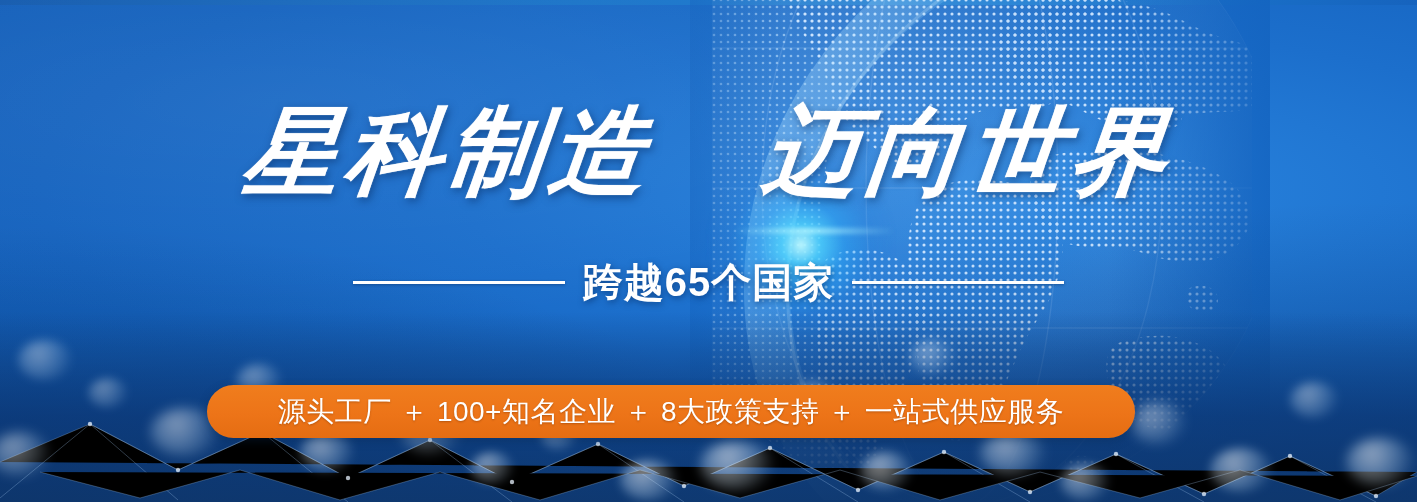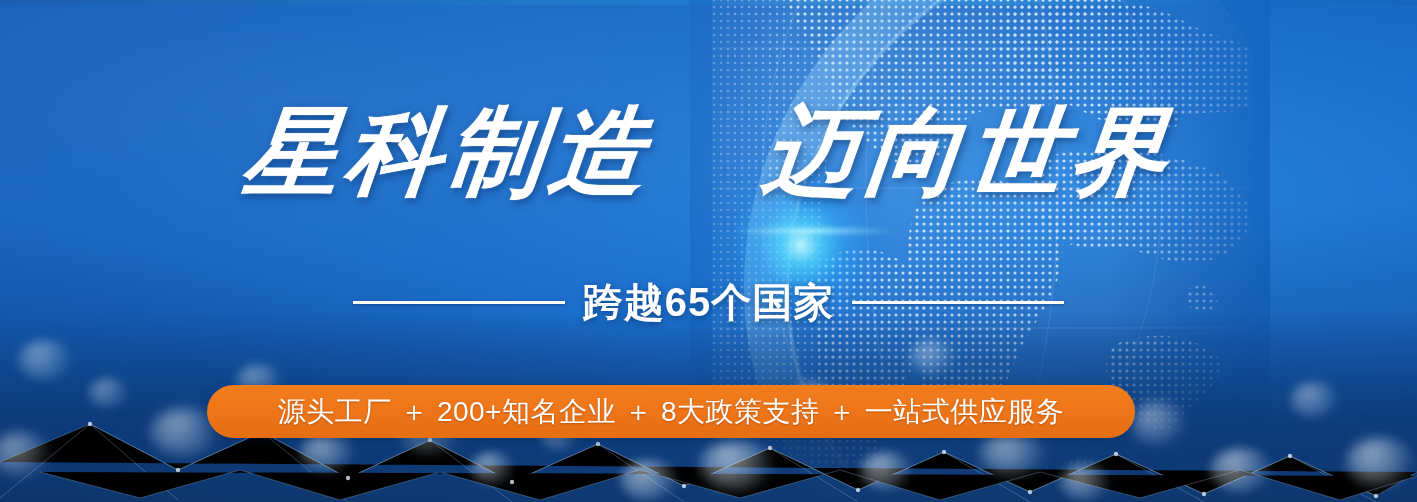--- a/index.html
+++ b/index.html
@@ -152,21 +152,21 @@
        0 0 1px rgba(255,255,255,.85),
        2px 3px 9px rgba(6,40,92,.55);
     transform: skewX(-6deg);
   }
   .headline .hl-gap { display: inline-block; width: 34px; }
 
   
   .subline {
     position: absolute;
     left: 0; right: 0;
-    top: 280px;
+    top: 260px;
     display: flex;
     align-items: center;
     justify-content: center;
     gap: 18px;
   }
   .rule {
     display: block;
     height: 3px;
     width: 212px;
     background: #ffffff;
@@ -349,16 +349,16 @@
     <span>迈向世界</span>
   </div>
 
   <div class="subline">
     <span class="rule"></span>
     <span class="subtitle">跨越65个国家</span>
     <span class="rule"></span>
   </div>
 
   <div class="pill">
-    <span class="pill-text">源头工厂 ＋ 200+知名企业 ＋ 8大政策支持 ＋ 一站式供应服务</span>
+    <span class="pill-text">源头工厂 ＋ 100+知名企业 ＋ 8大政策支持 ＋ 一站式供应服务</span>
   </div>
 
 </div>
 
 </body></html>

